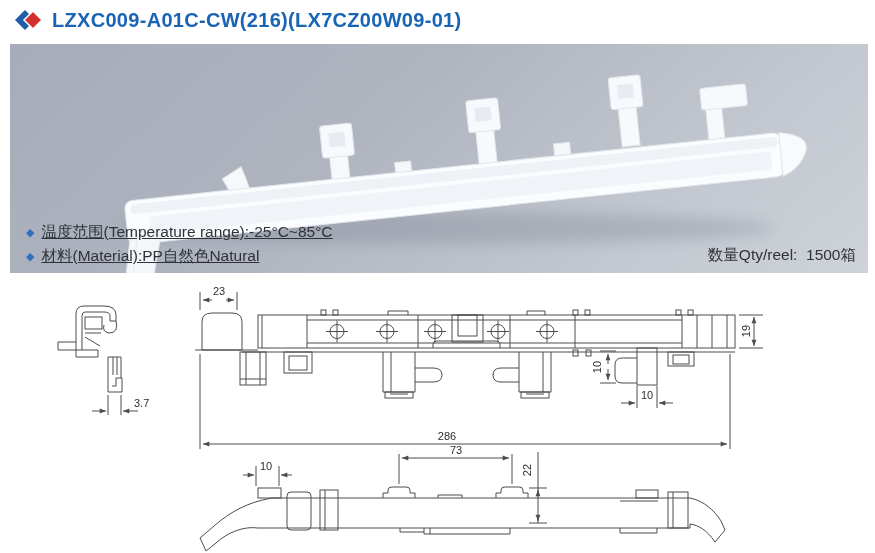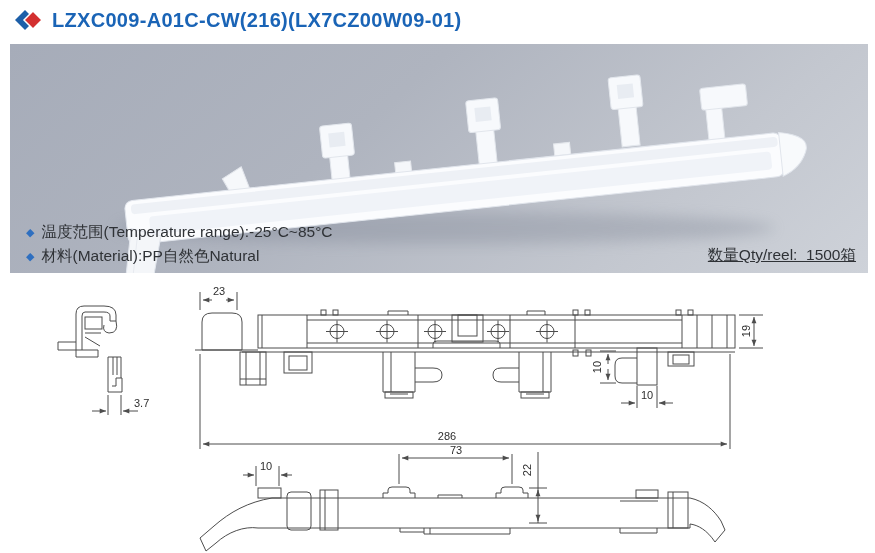--- a/index.html
+++ b/index.html
@@ -17,23 +17,23 @@
   .photo{
     position:absolute;left:10px;top:44px;width:858px;height:229px;
     background:linear-gradient(138deg,#a6acb9 0%,#afb4bf 40%,#c3c7cf 75%,#ced2d9 100%);
   }
   .photo svg.part{position:absolute;left:0;top:0;}
   .specs{
     position:absolute;left:16px;bottom:5px;line-height:24px;
   }
   .spec-row{display:flex;align-items:center;}
   .bullet{color:#2e6fc0;font-size:11px;margin-right:7px;}
-  .spec-text{color:#2f3236;font-size:15.5px;}
+  .spec-text{color:#2f3236;font-size:15.5px;text-decoration:underline;}
   .qty{
-    position:absolute;right:12px;bottom:7px;color:#2f3236;font-size:15.5px;white-space:pre;text-decoration:underline;
+    position:absolute;right:12px;bottom:7px;color:#2f3236;font-size:15.5px;white-space:pre;
   }
   svg.drawings{position:absolute;left:0;top:280px;}
   .dimtxt{font-size:11px;fill:#2e2e2e;stroke:none;font-family:"Liberation Sans","DejaVu Sans",sans-serif;}
 </style>
 </head>
 <body>
 
 <div class="header">
   <svg width="30" height="22" viewBox="0 0 30 22">
     <polygon points="1,11 11,1 21,11 11,21" fill="#1c5fa8"></polygon>

